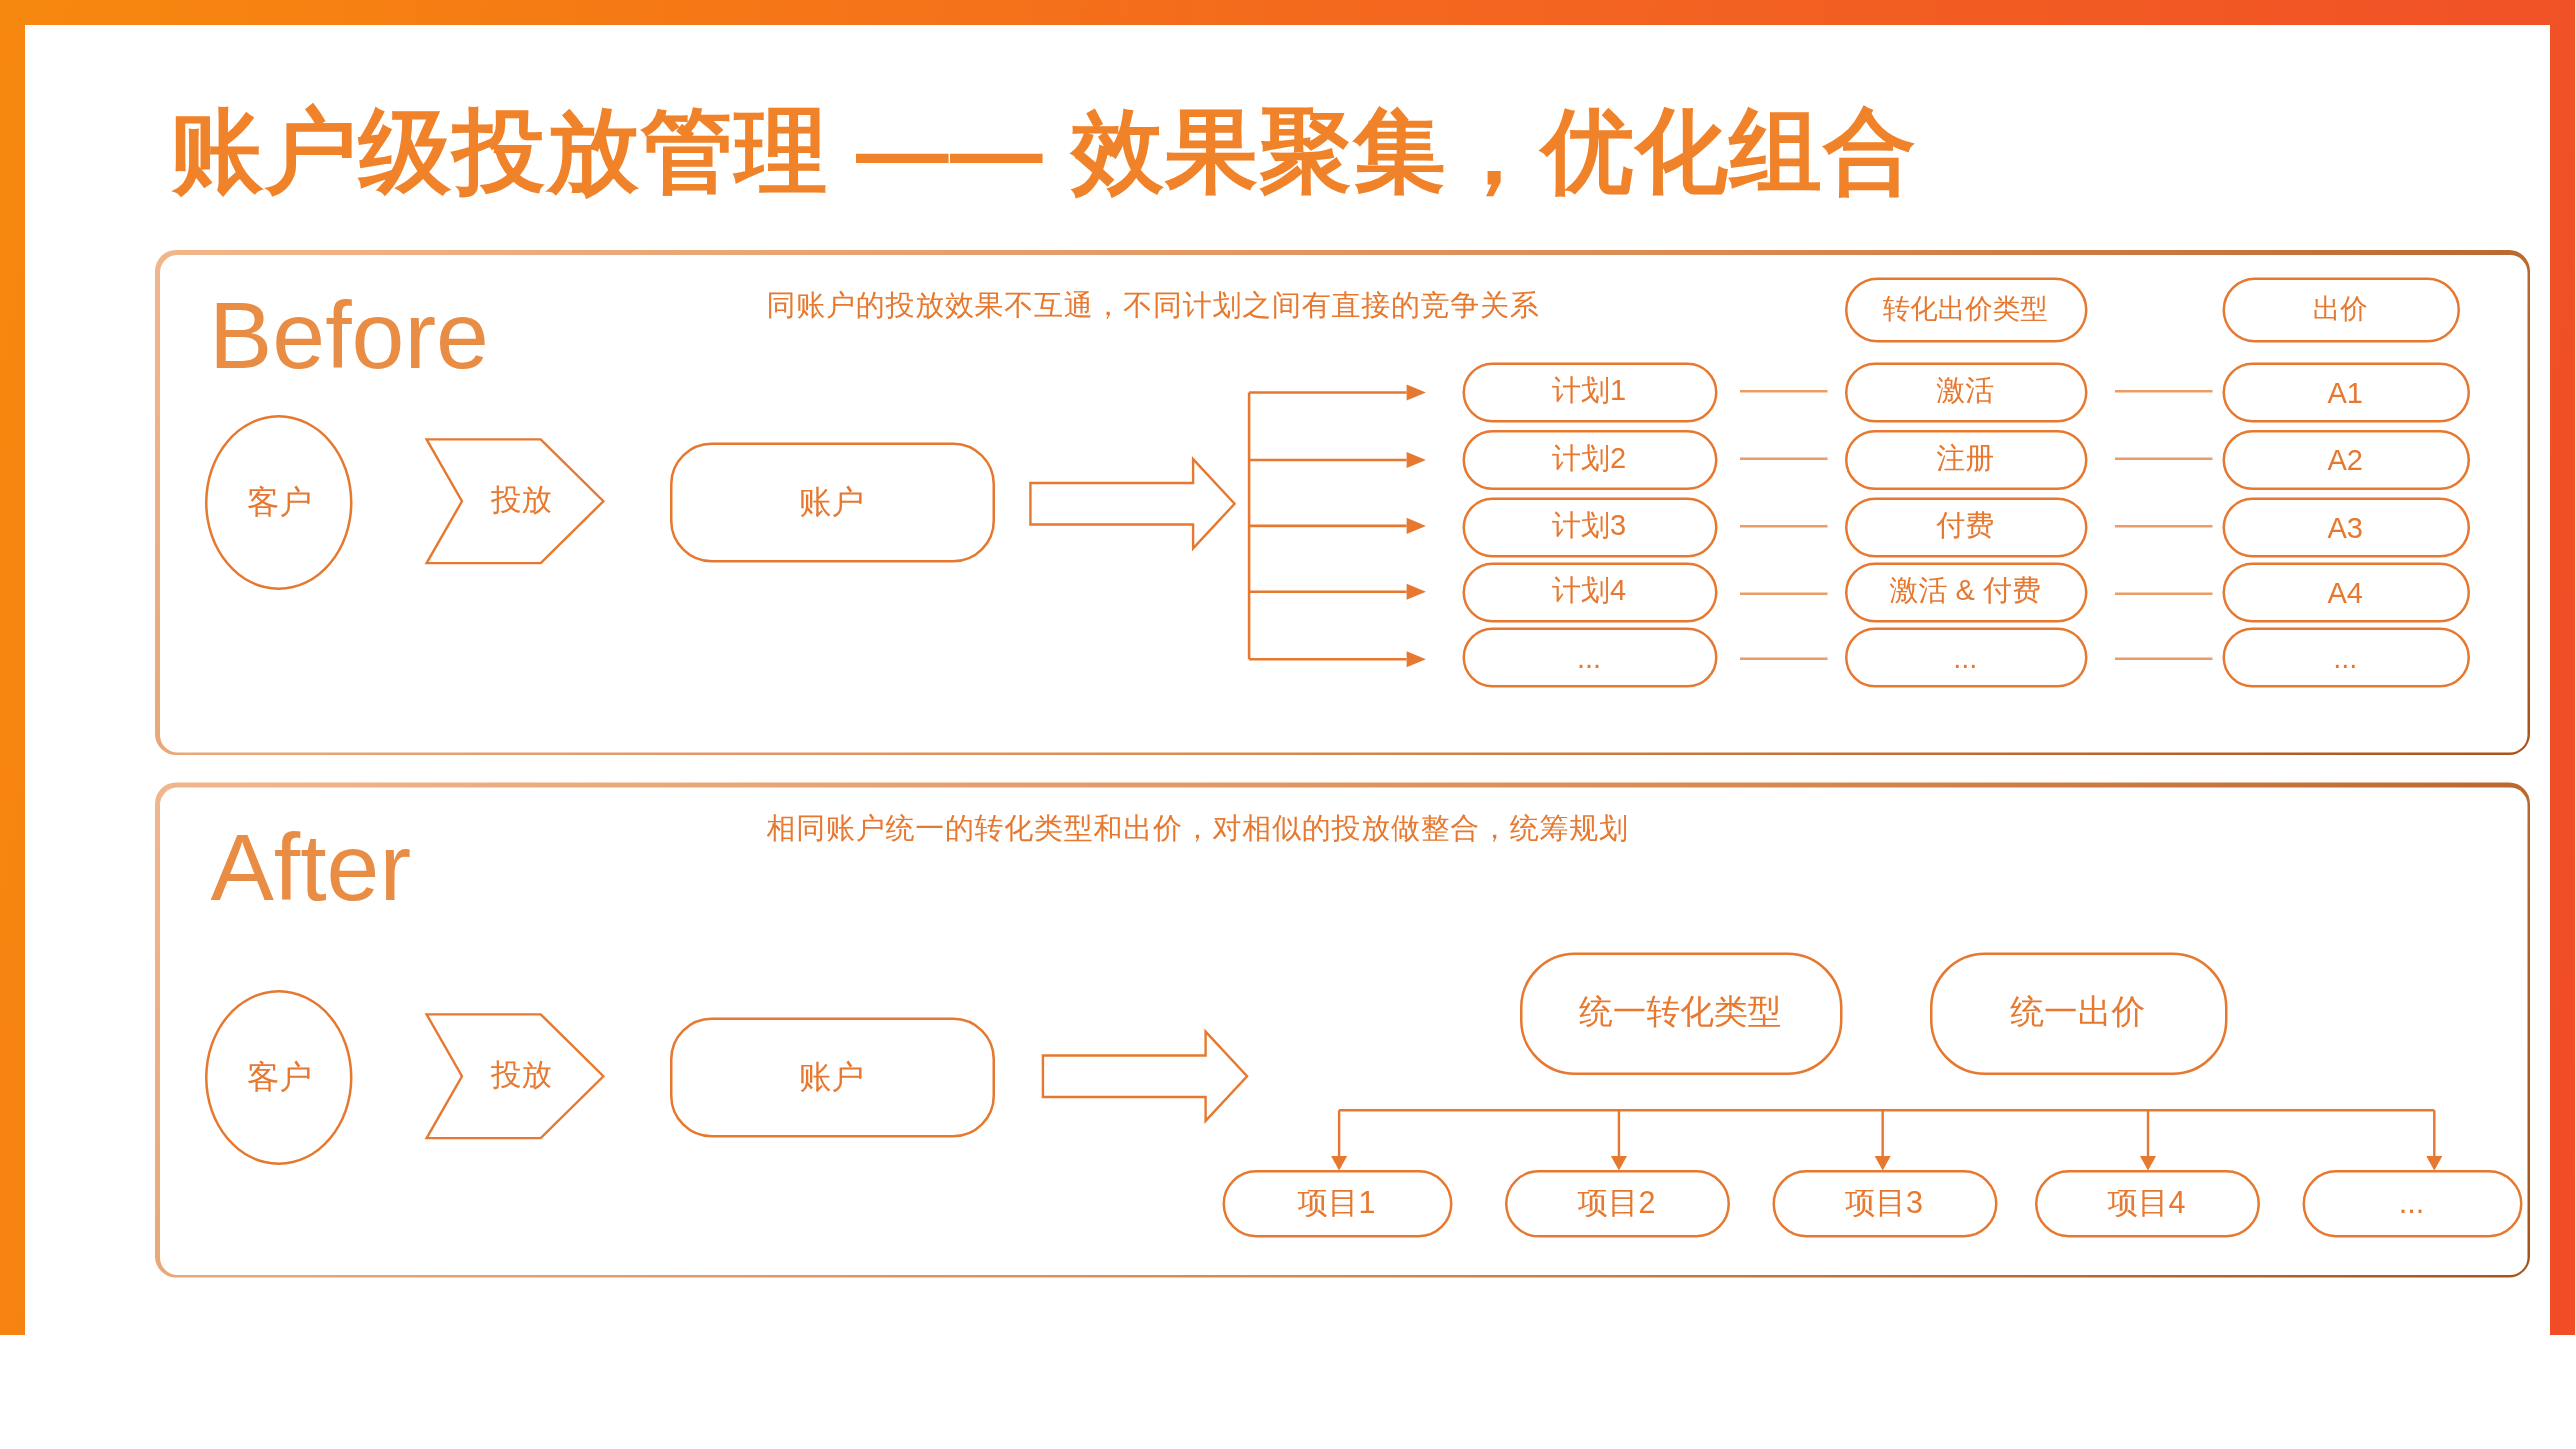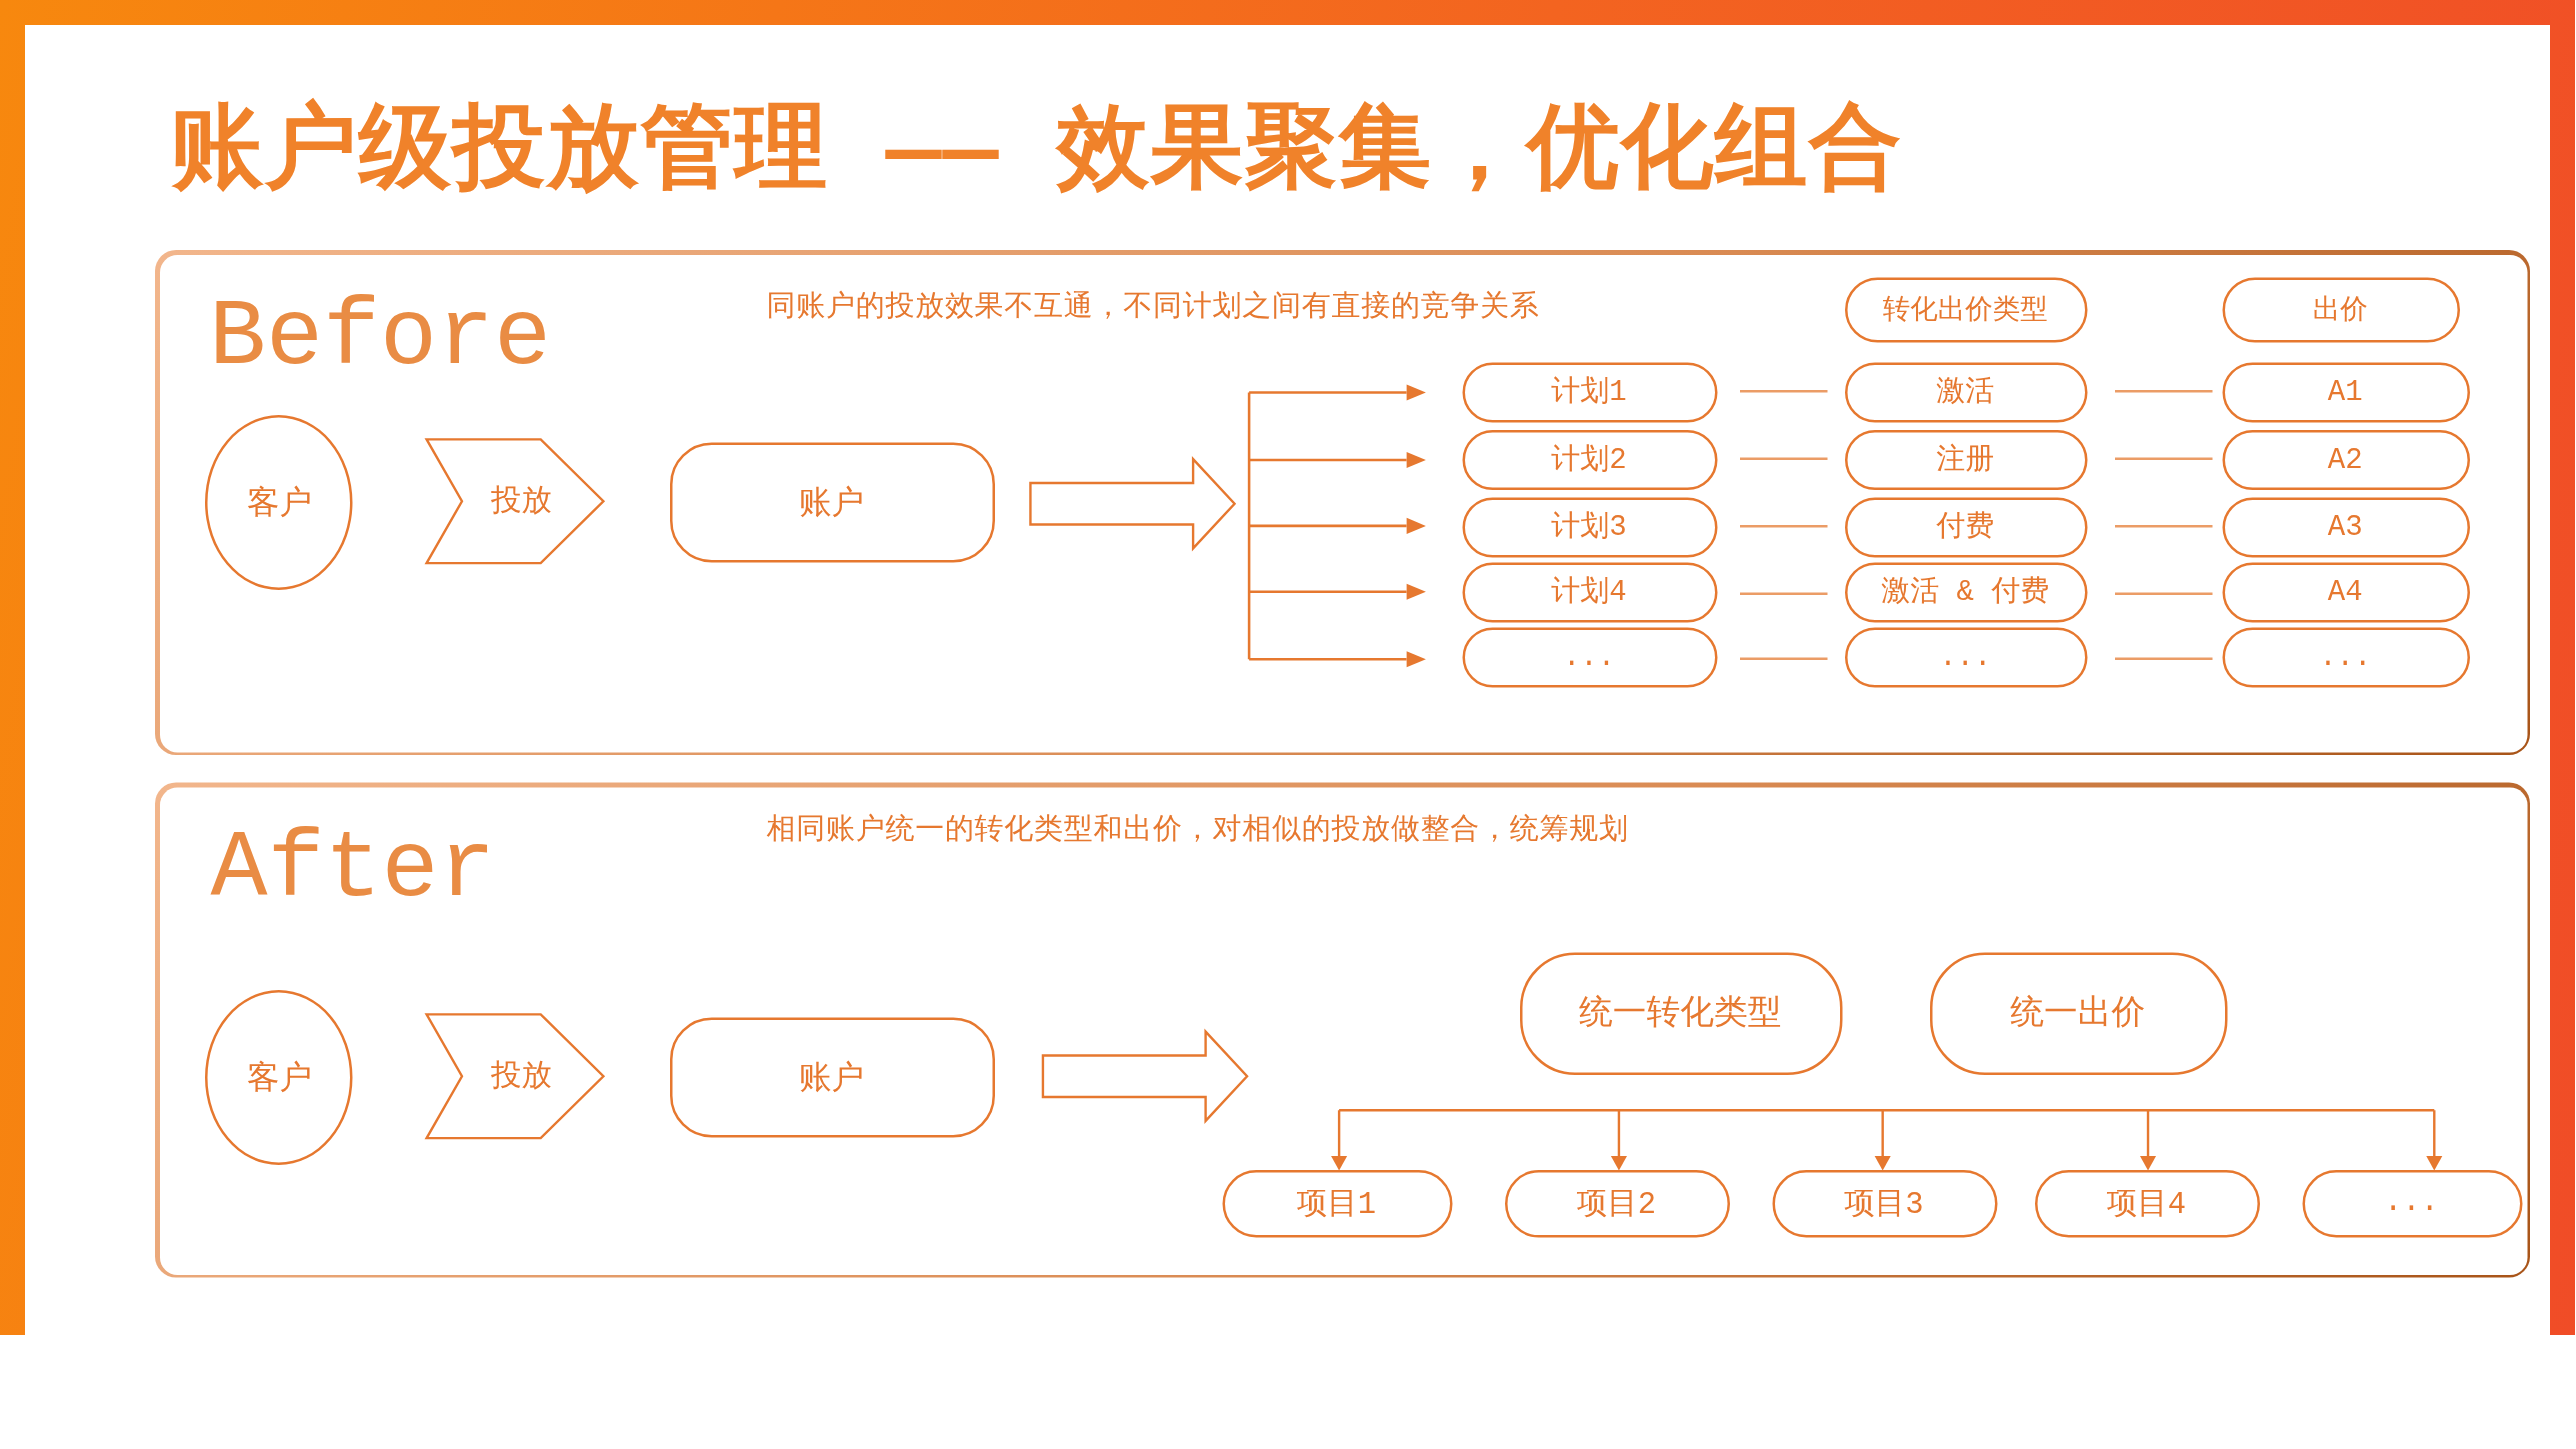--- a/index.html
+++ b/index.html
@@ -1,18 +1,18 @@
 <!DOCTYPE html>
 <html style="font-size:10.3px"><head>
 <meta charset="utf-8">
 <style>
   html,body{margin:0;padding:0;background:#fff;}
   .viewport{
     position:relative;width:2576px;height:1335px;overflow:hidden;
-    font-family:Liberation Mono, monospace;
+    font-family:Liberation Sans, sans-serif;
   }
   #stage{
     position:absolute;left:0;top:0;width:1030px;height:580px;
     transform:scale(2.5);transform-origin:0 0;
     background:linear-gradient(100deg,#F7880E 0%,#F36420 55%,#F04C27 100%);
   }
   .canvas{position:absolute;inset:10.3px;background:#ffffff;}
   .abs{position:absolute;}
   .page-title{
     position:absolute;left:58px;top:31px;font-size:37px;font-weight:700;

